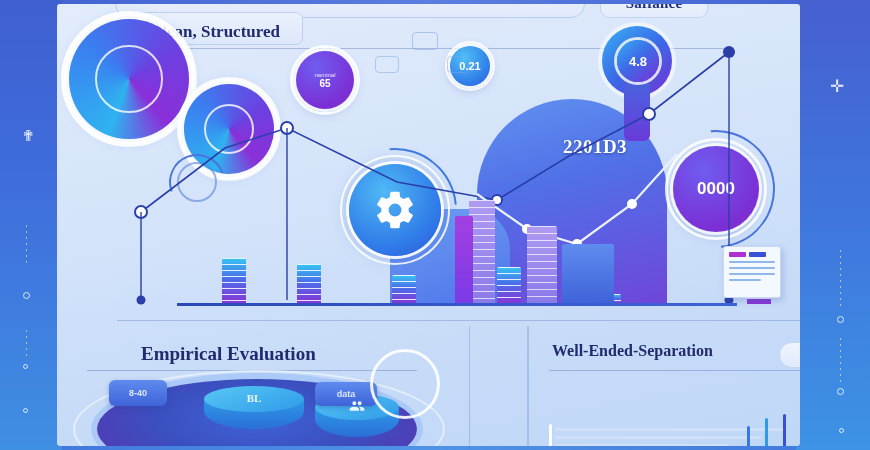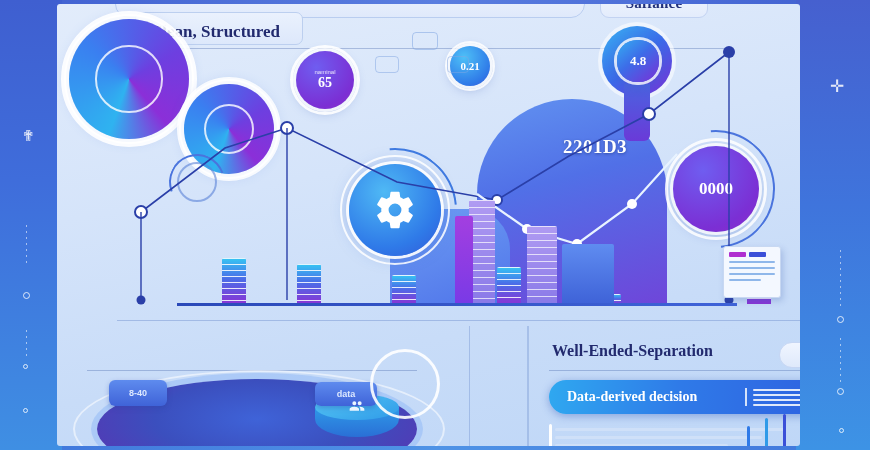--- a/index.html
+++ b/index.html
@@ -101,22 +101,22 @@
 
   
   .badge {
     position:absolute; border-radius:50%;
     display:flex; flex-direction:column; align-items:center; justify-content:center;
     color:#fff; text-align:center;
     box-shadow:0 0 0 3px rgba(255,255,255,.8), 0 3px 12px rgba(60,90,180,.4);
   }
   .badge.purple { background:radial-gradient(circle at 35% 28%,#6f5df0,#7b2fd4 70%,#8f2bc9); }
   .badge.blue   { background:radial-gradient(circle at 35% 28%,#4ec0f7,#2f7ae8 70%,#3e52d4); }
-  .badge.bluepurple { background:linear-gradient(140deg,#34aef2 0%,#3d6ce8 45%,#7a2fd6 100%);border-radius:20px; }
-  .badge .big { font-weight:700; font-family:Liberation Serif, serif; }
+  .badge.bluepurple { background:linear-gradient(140deg,#34aef2 0%,#3d6ce8 45%,#7a2fd6 100%); }
+  .badge .big { font-weight:700; font-family:Liberation Sans, sans-serif; }
   .badge .small { font-size:7px; opacity:.92; letter-spacing:.3px; }
   .badge .tiny { font-size:6px; opacity:.85; }
 
   
   .keyshape {
     position:absolute; left:545px; top:22px; width:70px; height:115px;
   }
   .keyshape .head {
     position:absolute; left:0; top:0; width:70px; height:70px; border-radius:50%;
     background:linear-gradient(140deg,#39b2f2,#3b6ae9 50%,#7a2fd6);
@@ -321,21 +321,21 @@
     <div class="keyshape">
       <div class="head"></div>
       <div class="stem"></div>
     </div>
     <div class="badge bluepurple" style="left:560px; top:36px; width:42px; height:42px;">
       <span class="big" style="font-size:13px;">4.8</span>
     </div>
 
     <div class="badge purple" style="left:239px; top:47px; width:58px; height:58px;">
       <span class="tiny">naminal</span>
-      <span class="big" style="font-size:14px;">65</span>
+      <span class="big" style="font-size:10px;">65</span>
     </div>
     <div class="ring" style="left:233px; top:41px; width:70px; height:70px; border-color:rgba(255,255,255,.9); border-width:3px;"></div>
 
     <div class="badge blue" style="left:393px; top:42px; width:40px; height:40px;">
       <span class="big" style="font-size:11px;">0.21</span>
     </div>
     <div class="ring" style="left:388px; top:37px; width:50px; height:50px; border-color:rgba(255,255,255,.85);"></div>
 
     <div class="badge purple" style="left:616px; top:142px; width:86px; height:86px;">
       <span class="big" style="font-size:17px;">0000</span>
@@ -386,25 +386,31 @@
       <div class="doc-line"></div>
       <div class="doc-line" style="width:70%;"></div>
     </div>
 
     <div style="position:absolute; left:355px; top:28px; width:26px; height:18px; border:1.2px solid rgba(130,165,225,.55); border-radius:4px;"></div>
     <div style="position:absolute; left:318px; top:52px; width:24px; height:17px; border:1.2px solid rgba(130,165,225,.5); border-radius:4px;"></div>
     <div style="position:absolute; left:390px; top:52px; width:22px; height:17px; border:1.2px solid rgba(130,165,225,.5); border-radius:4px;"></div>
 
     <div class="panel-sep"></div>
 
+    <div class="heading h-bl">Empirical Evaluation</div>
     <div class="hr" style="left:30px; top:366px; width:330px;"></div>
 
     <div class="disc-base"></div>
     <div class="disc-ring-o"></div>
 
+    <div class="cyl" style="left:147px; top:382px; width:100px; height:44px;">
+      <div class="side"></div>
+      <div class="top"></div>
+      <div class="cyl-label">BL</div>
+    </div>
 
     <div class="cyl" style="left:258px; top:390px; width:84px; height:40px;">
       <div class="side"></div>
       <div class="top"></div>
       <svg style="position:absolute; left:32px; top:4px; z-index:4;" width="20" height="16" viewBox="0 0 24 24">
         <path fill="#eaf6ff" d="M16 11a3 3 0 1 0-3-3 3 3 0 0 0 3 3Zm-8 0a3 3 0 1 0-3-3 3 3 0 0 0 3 3Zm0 2c-2.3 0-7 1.2-7 3.5V19h14v-2.5C15 14.2 10.3 13 8 13Zm8 0c-.3 0-.6 0-1 .1 1.2.9 2 2 2 3.4V19h6v-2.5c0-2.3-4.7-3.5-7-3.5Z"></path>
       </svg>
     </div>
 
     <div class="tagbox" style="left:52px; top:376px; width:58px; height:26px;">
@@ -419,30 +425,20 @@
     <div class="vdiv"></div>
     <div class="vdiv2"></div>
 
     <div class="heading h-br">Well-Ended-Separation</div>
     <div class="hr" style="left:492px; top:366px; width:268px;"></div>
 
     <div class="toggle">
       
     </div>
 
-    <div class="bluepill">
-      <span>Data-derived decision</span>
-      <div class="pill-divider"></div>
-      <div class="pill-lines">
-        <i></i>
-          <i></i>
-          <i></i>
-          <i></i>
-      </div>
-    </div>
 
     <div class="txtlines">
       <i></i>
         <i style="width:90%;"></i>
         <i style="width:75%;"></i>
     </div>
     <div style="position:absolute; left:492px; top:420px; width:3px; height:24px; background:#ffffff; border-radius:2px;"></div>
 
     <div style="position:absolute; left:690px; top:414px; width:90px; height:30px;">
       <div class="vbar" style="left:0px; height:22px; background:#2f7ae8;"></div>

